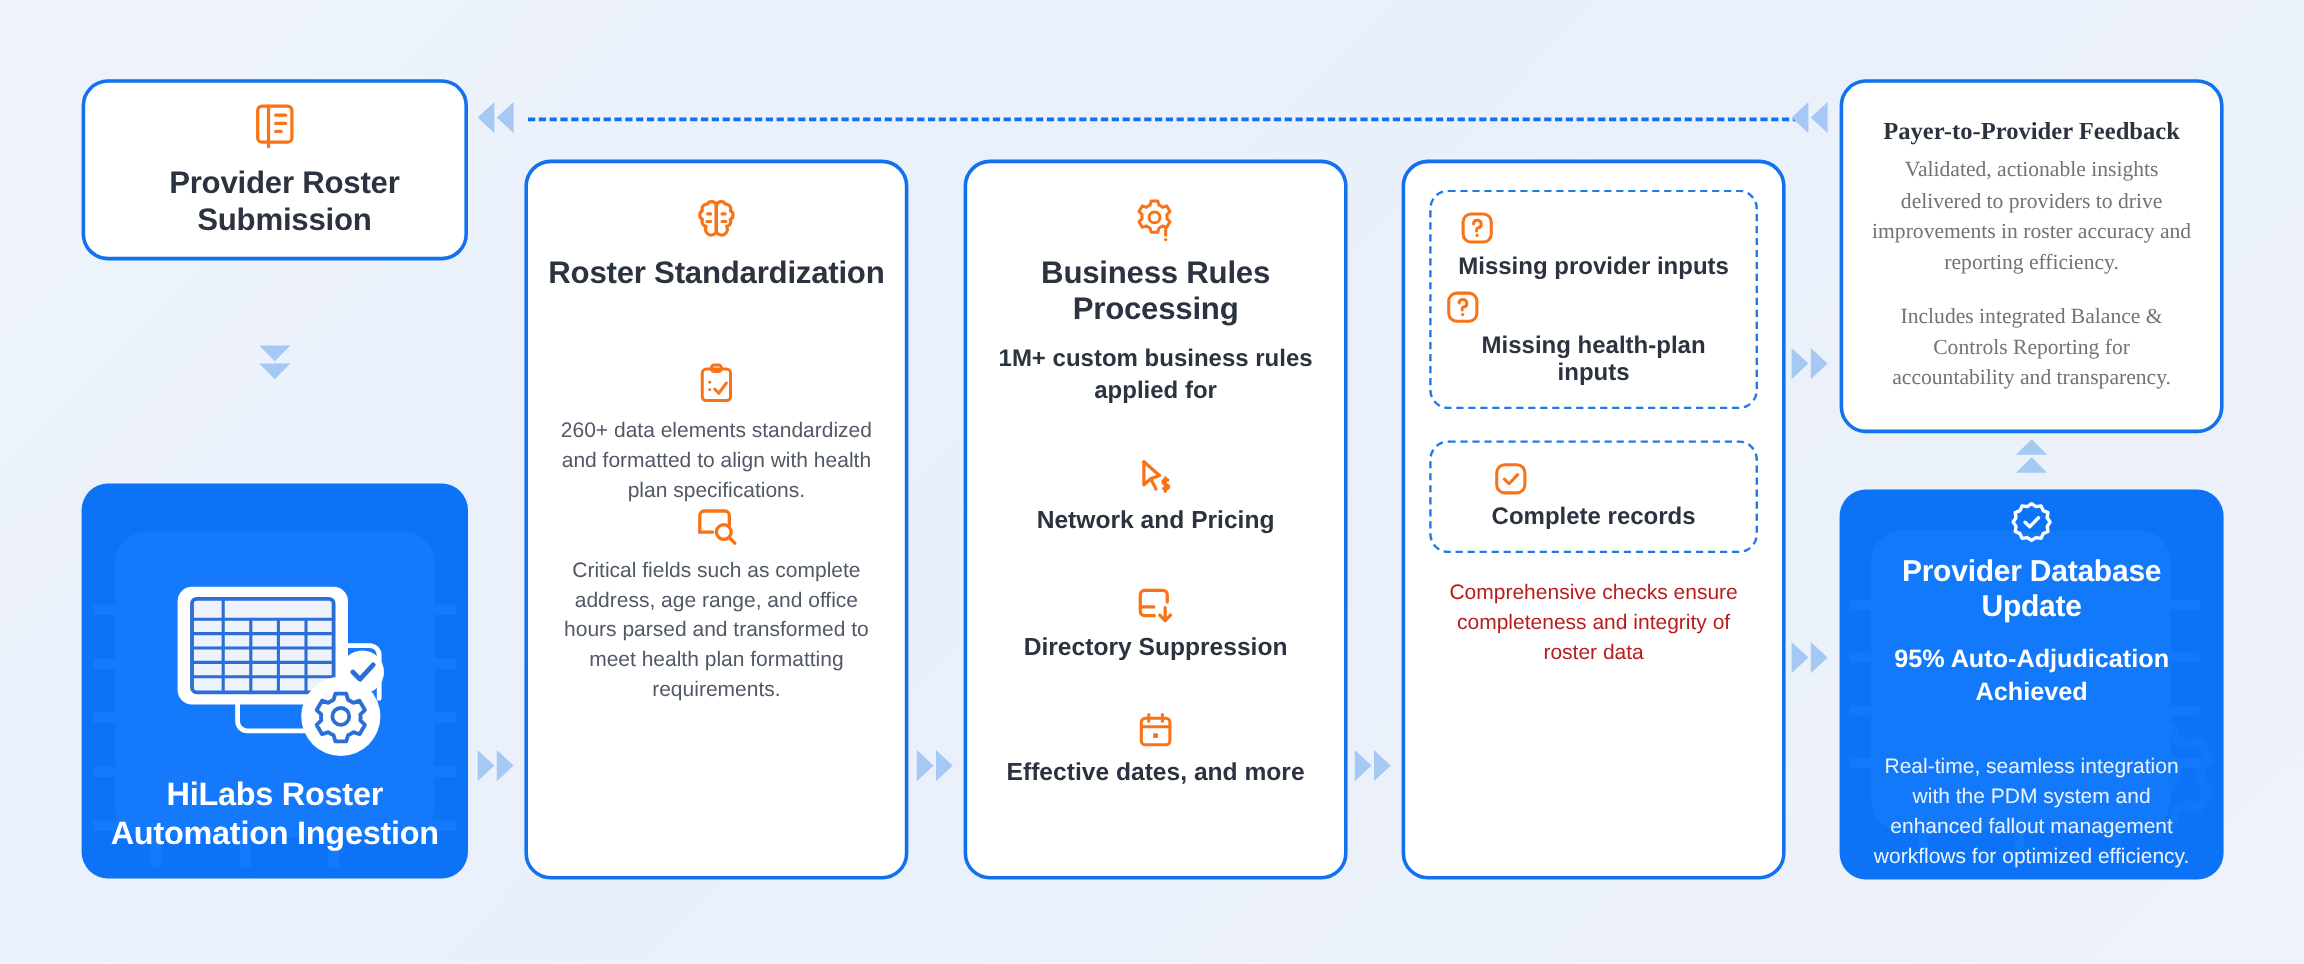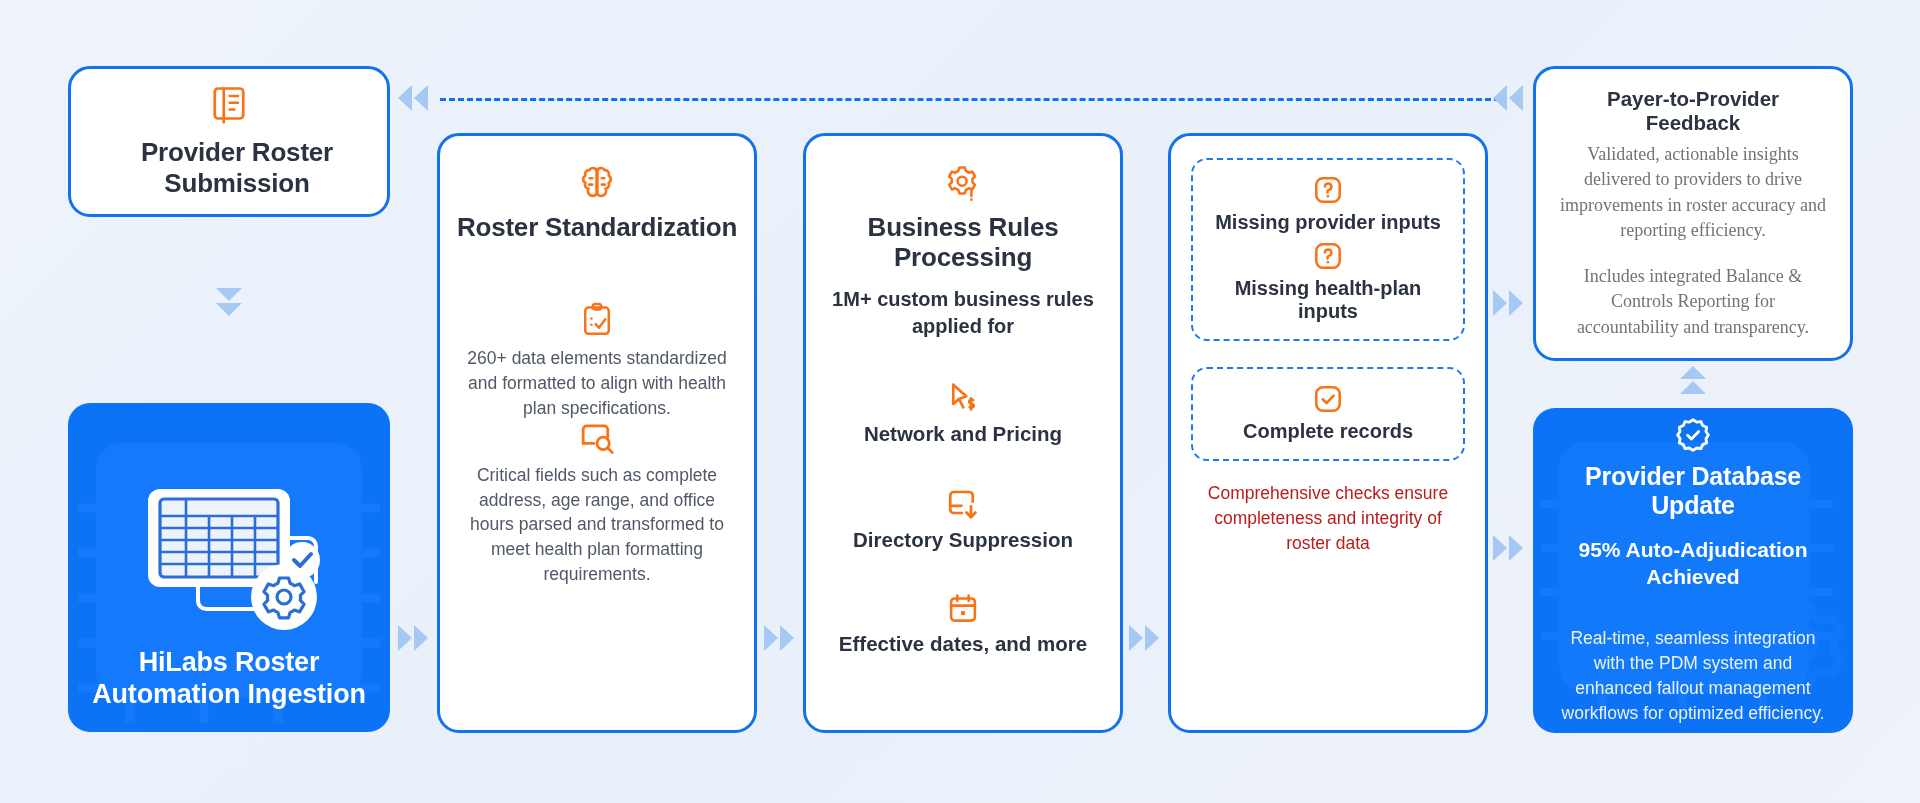--- a/index.html
+++ b/index.html
@@ -123,34 +123,34 @@
 
   
   .dashed-group {
     border: 2px dashed #1f7ae8;
     border-radius: 16px;
     margin: 0 20px;
     padding: 14px 10px 16px;
     display: flex; flex-direction: column; align-items: center; gap: 6px;
     align-self: stretch;
   }
-  .dashed-group .item { display: flex; flex-direction: column; align-items: center; }
+  .dashed-group .item { display: flex; flex-direction: column; }
   .dashed-group .item .label { font-size: 20px; font-weight: 700; color: #2c3340; margin-top: 5px; }
   #node-validation .dashed-group:nth-of-type(1) { margin-top: 22px; }
   #node-validation .dashed-group:nth-of-type(2) { margin-top: 26px; }
   #node-validation .tail {
     font-size: 17.5px; color: #b91c1c; line-height: 1.42; margin-top: 20px; padding: 0 26px;
   }
 
   
   #node-feedback {
     left: 1533px; top: 66px; width: 320px; height: 295px;
     justify-content: center; padding: 0 22px;
   }
-  #node-feedback .h { font-size: 20.5px; font-weight: 700; color: #2c3340; }
+  #node-feedback .h { font-size: 20.5px; font-weight: 700; color: #2c3340; font-family: Liberation Serif, serif; }
   #node-feedback p { font-size: 18px; color: #737373; line-height: 1.42; margin-top: 7px; font-family: Liberation Serif, serif; }
   #node-feedback p.gap { margin-top: 20px; }
 
   #node-pdm {
     left: 1533px; top: 408px; width: 320px; height: 325px;
     justify-content: center; padding: 0 20px;
   }
   #node-pdm .watermark { position: absolute; inset: 0; opacity: .45; pointer-events: none; }
   #node-pdm .inner { position: relative; z-index: 2; display: flex; flex-direction: column; align-items: center; }
   #node-pdm .card-title { font-size: 25px; margin-top: 8px; }

